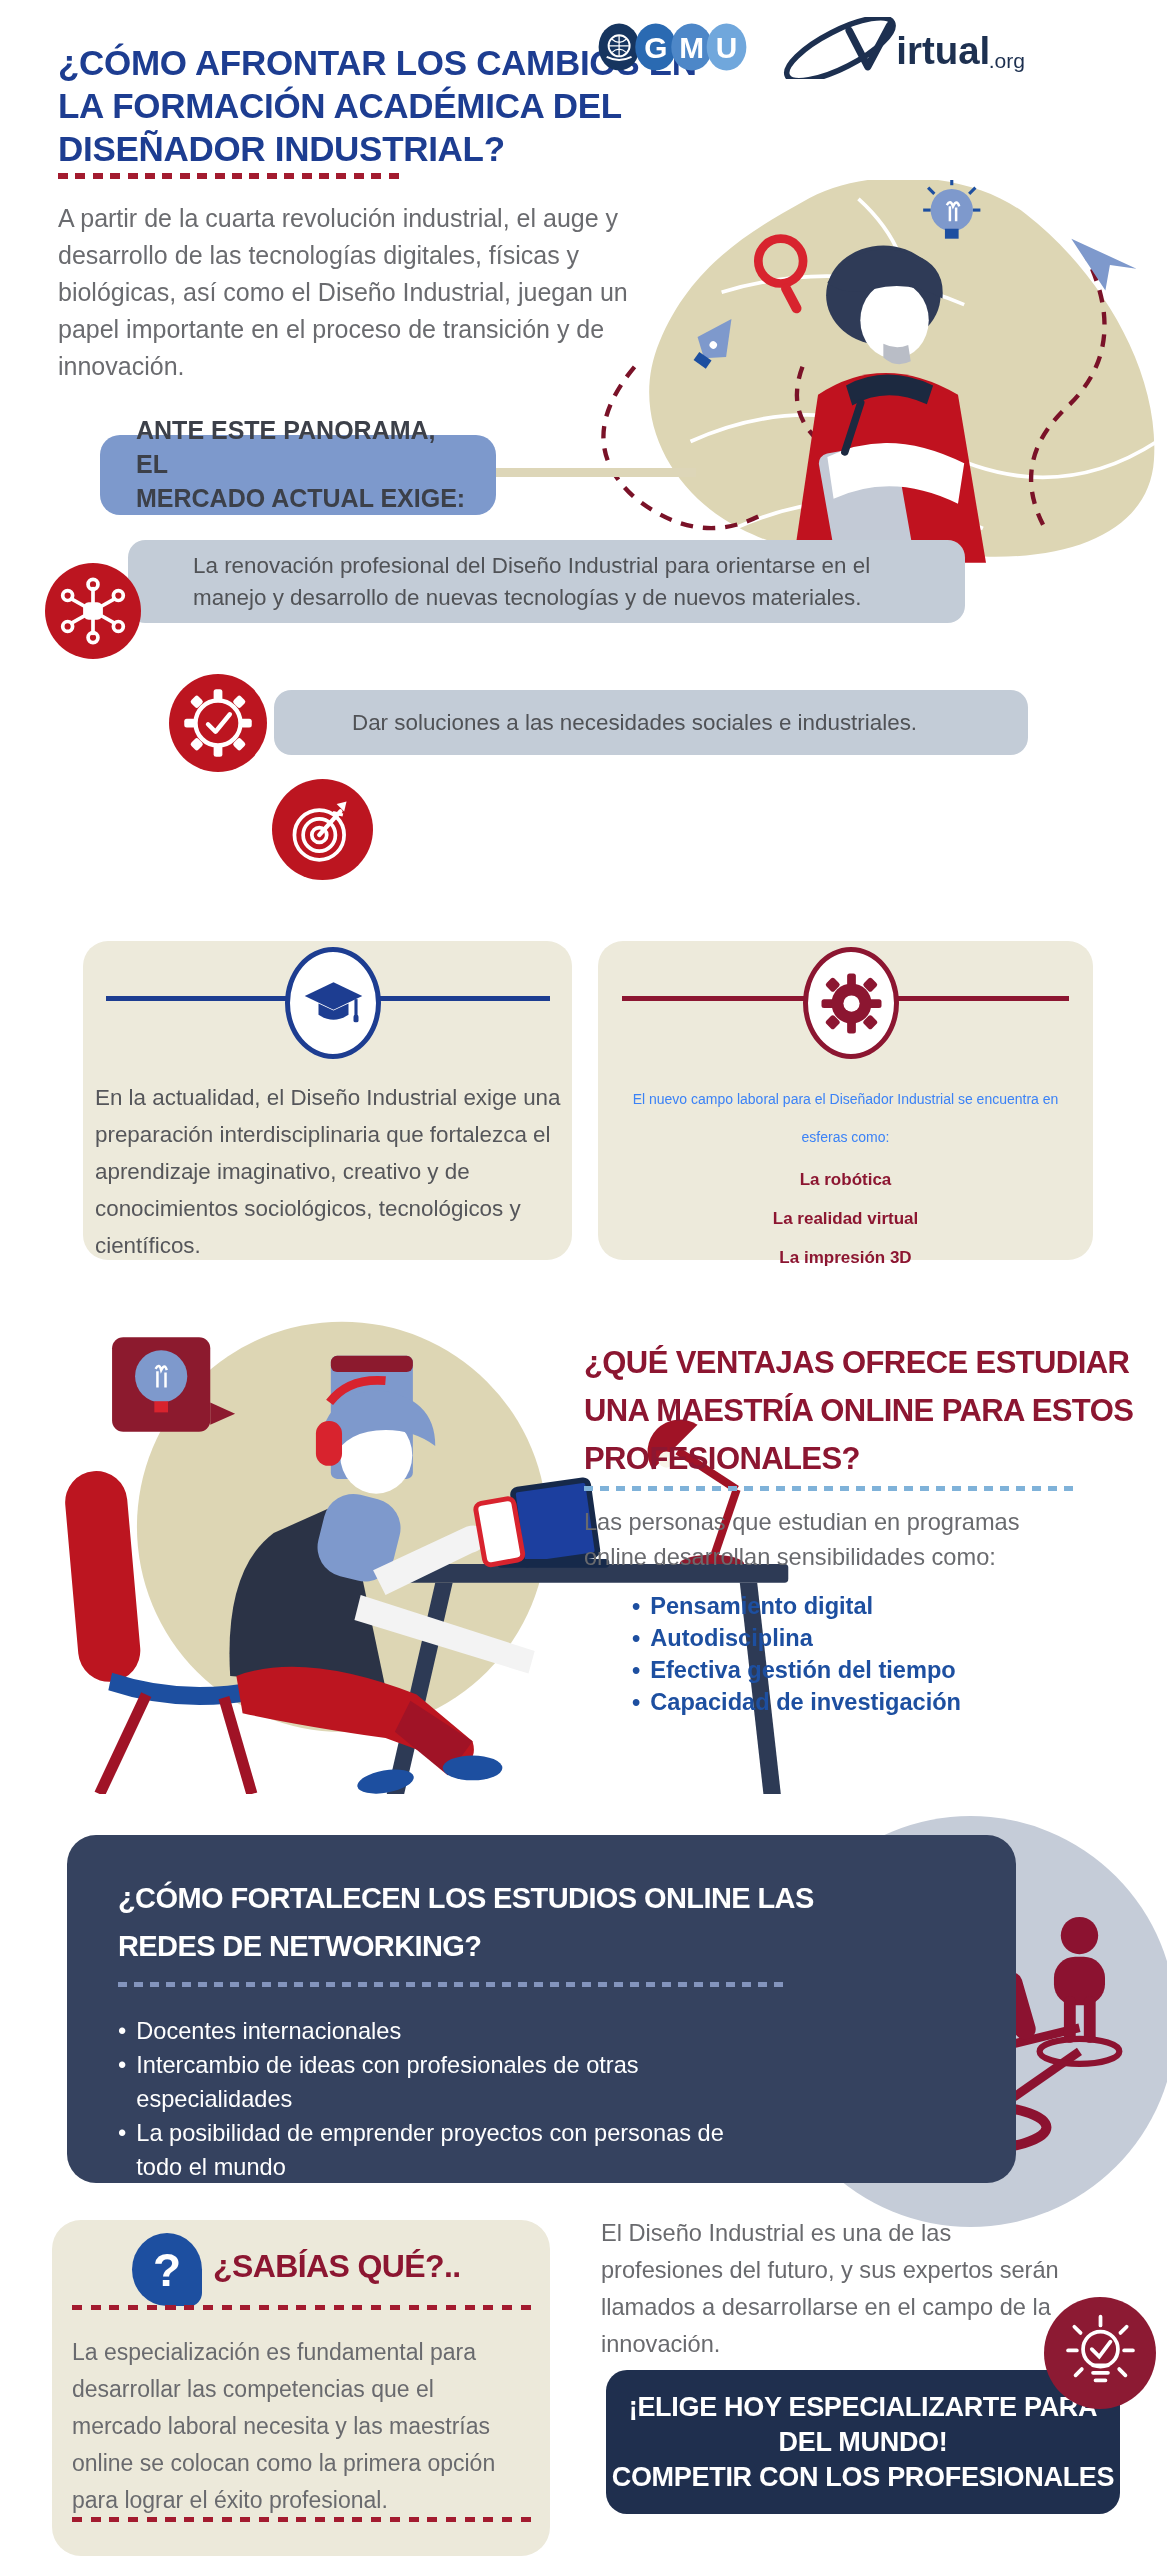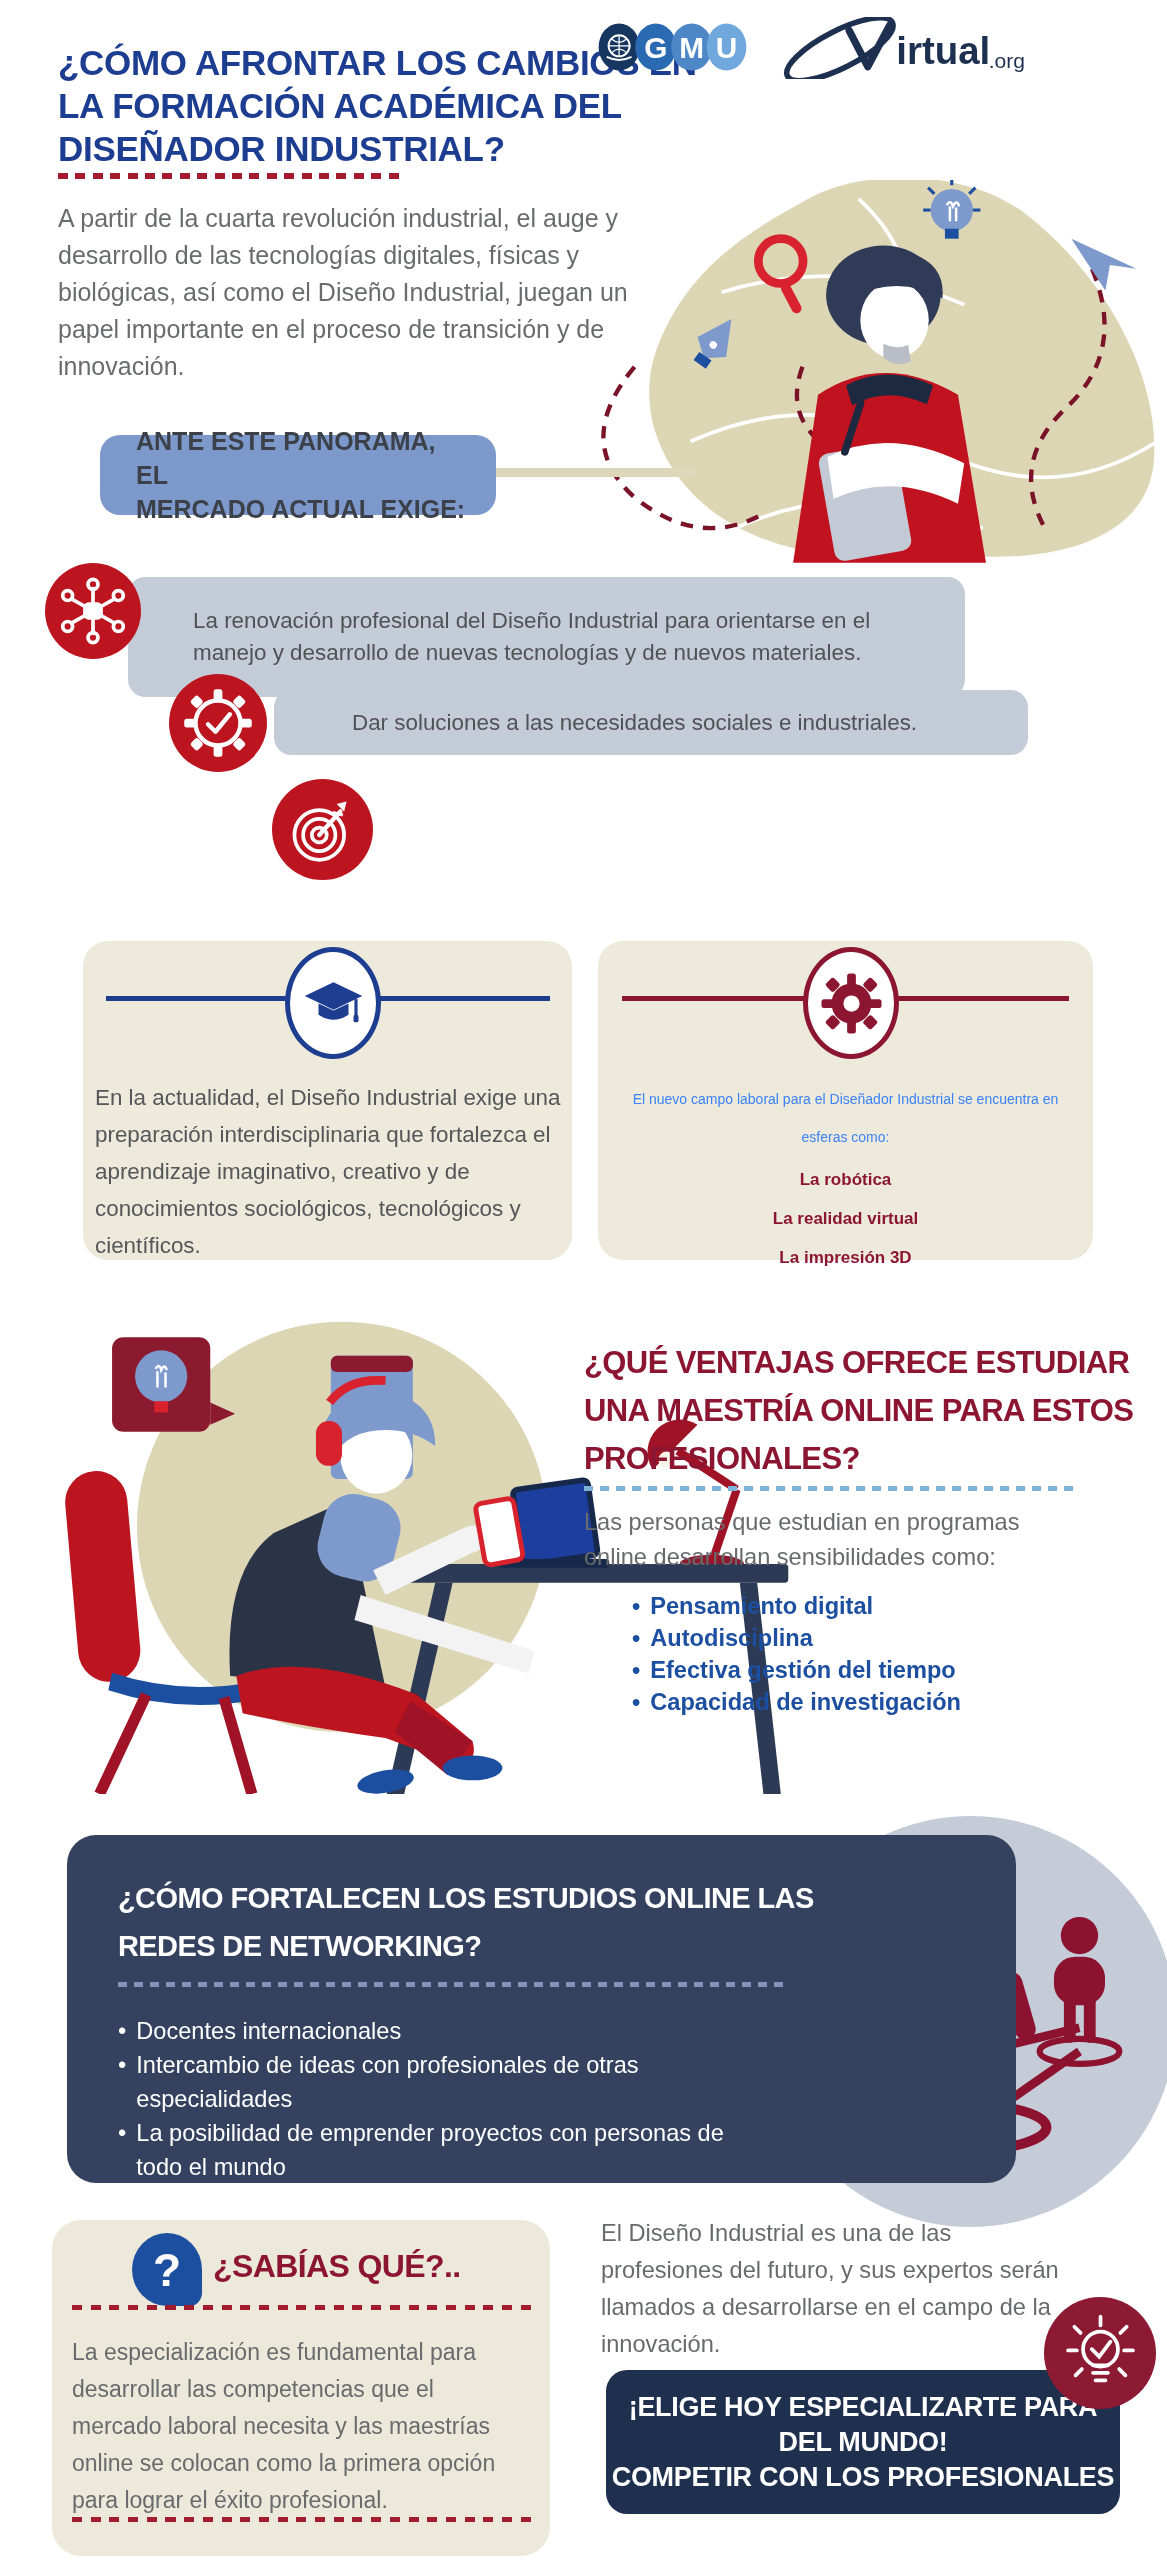--- a/index.html
+++ b/index.html
@@ -5,27 +5,27 @@
   html,body{margin:0;padding:0;background:#fff;}
   body{font-family:"Liberation Sans", sans-serif;}
   #canvas{position:relative;width:1167px;height:2576px;background:#ffffff;overflow:hidden;}
   .abs{position:absolute;}
   .dashline{height:5.6px;background:repeating-linear-gradient(90deg,var(--dc) 0 10px,transparent 10px 17.4px);}
   
   #main-title{left:58px;top:41px;width:650px;font-size:35px;line-height:43px;font-weight:800;color:#1d3d91;letter-spacing:-0.3px;}
   #title-dash{left:58px;top:173px;width:341px;--dc:#a31b2f;}
   #intro-text{left:58px;top:200px;width:613px;font-size:25px;line-height:37px;color:#6a6b6f;}
   
-  #ante-box{left:100px;top:435px;width:396px;height:80px;background:#7d99cc;border-radius:20px;display:flex;align-items:center;}
+  #ante-box{left:100px;top:435px;width:396px;height:80px;background:#7d99cc;border-radius:20px;display:flex;align-items:flex-end;}
   #ante-box div{padding:0 25px 0 36px;font-size:25px;line-height:34px;font-weight:700;color:#3c4049;}
   #ante-connector{left:491px;top:468px;width:205px;height:9.3px;background:#ddd6b8;}
   
   .bar{background:#c3ccd7;border-radius:17.4px;display:flex;align-items:center;color:#505256;font-size:22.4px;line-height:32px;}
   .icn-circle{border-radius:50%;background:#bc1520;display:flex;align-items:center;justify-content:center;z-index:3;}
-  #bar-1{left:128px;top:577px;width:837px;height:120px;justify-content:flex-end;}
+  #bar-1{left:128px;top:540px;width:837px;height:83px;justify-content:flex-end;}
   #bar-1 div{padding:0 31px 0 65px;}
   #circle-1{left:45px;top:563px;width:96px;height:96px;}
   #bar-2{left:274px;top:690px;width:754px;height:65px;}
   #bar-2 div{padding:0 25px 0 78px;}
   #circle-2{left:169px;top:674px;width:98px;height:98px;}
   #bar-3{left:383px;top:783px;width:739px;height:91px;}
   #bar-3 div{padding:0 27px 0 65px;}
   #circle-3{left:272px;top:779px;width:101px;height:101px;}
   
   .beige-card{background:#edeadb;border-radius:25px;}

